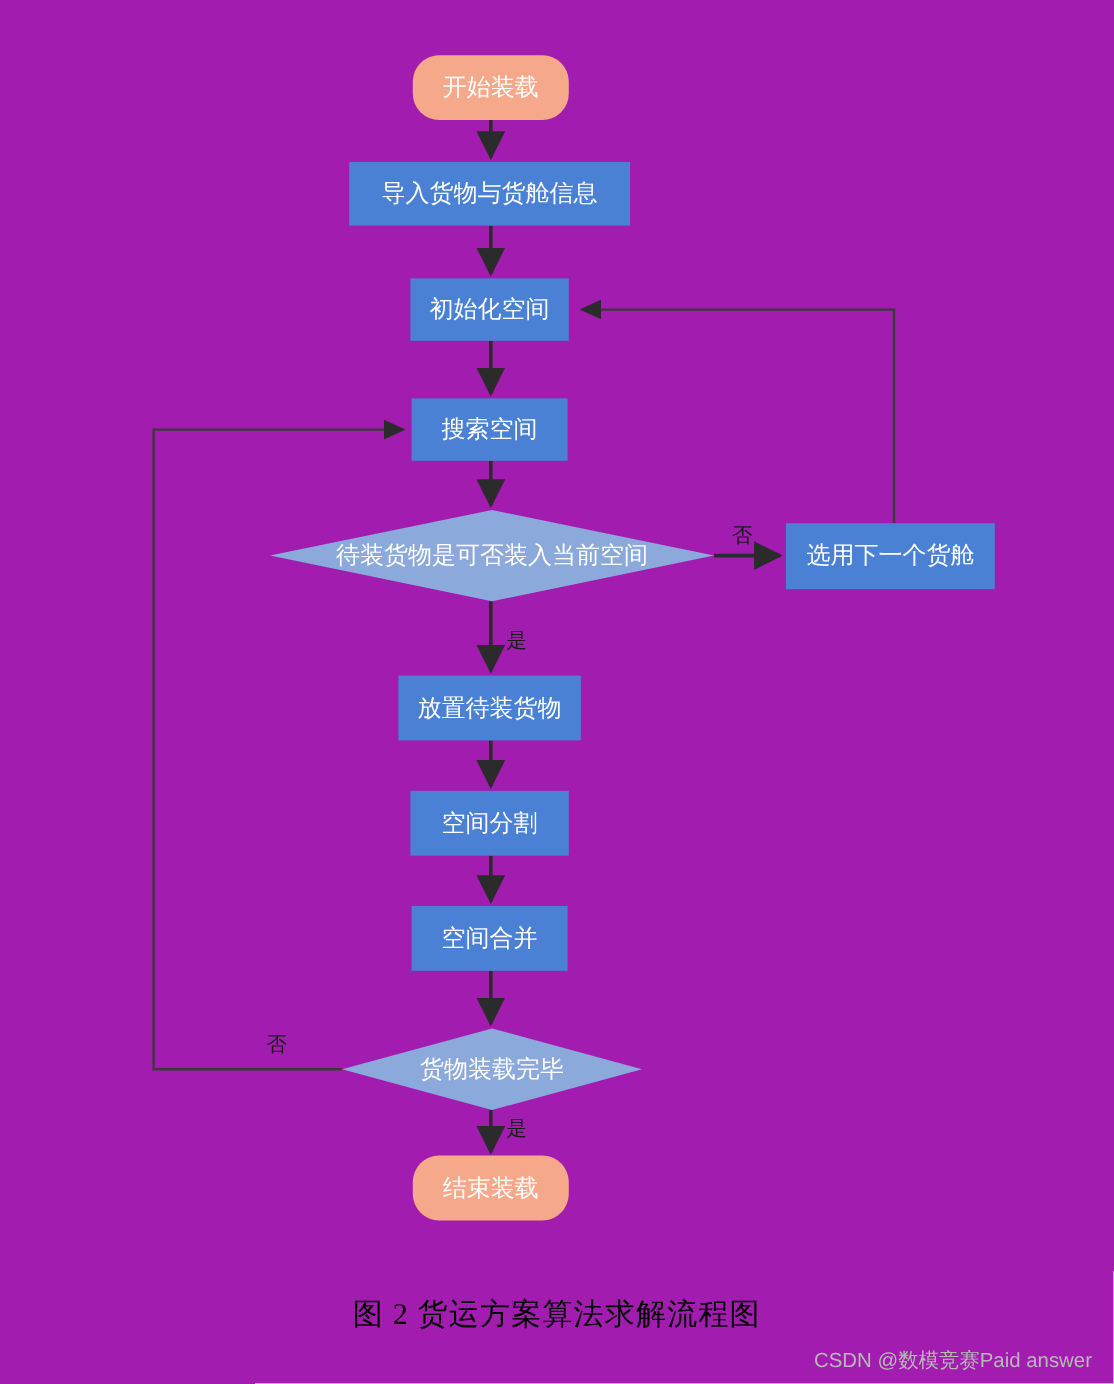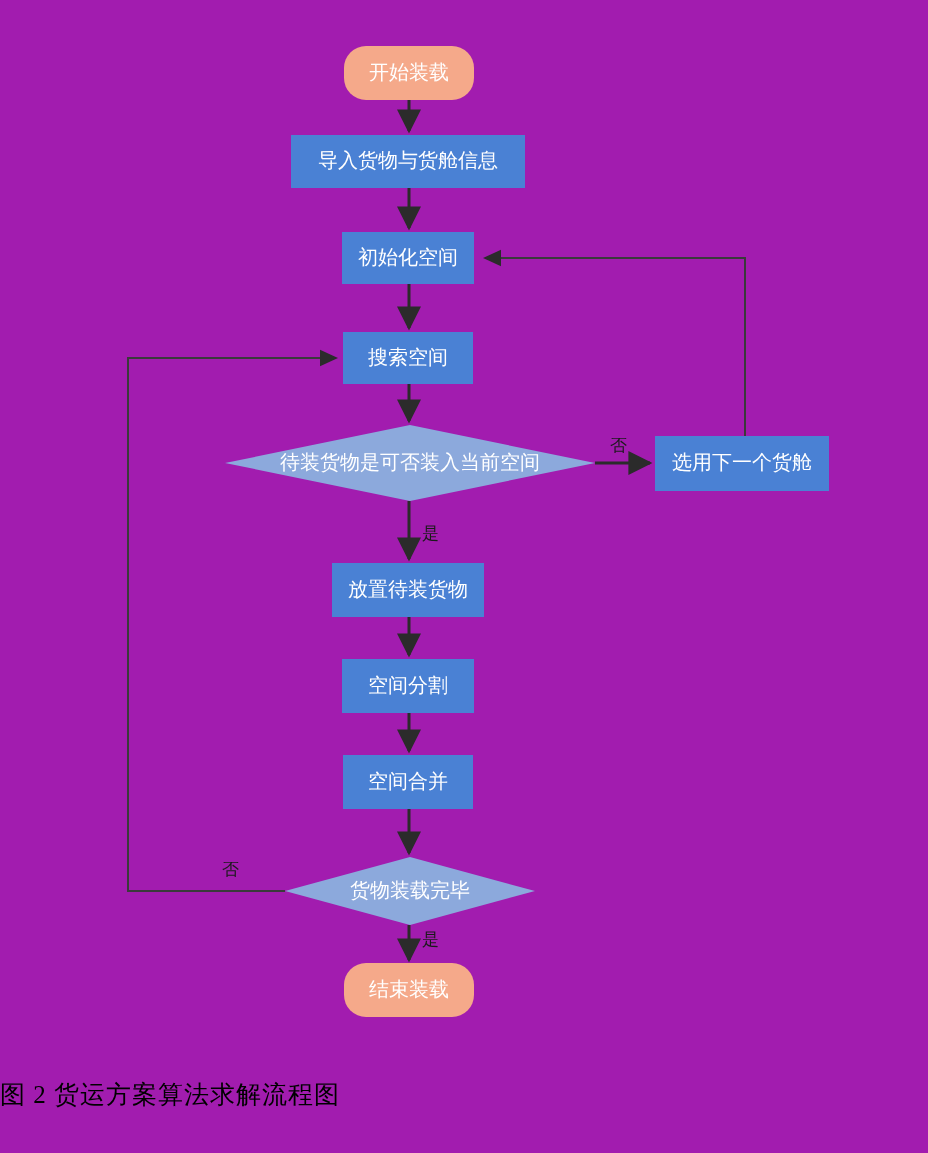--- a/index.html
+++ b/index.html
@@ -46,20 +46,21 @@
     fill: #1a1a1a;
     font-family: "Liberation Sans", "DejaVu Sans", sans-serif;
     font-size: 17px;
     dominant-baseline: middle;
   }
   .caption {
     position: absolute;
     left: 0;
     top: 1078px;
     width: 928px;
+    text-align: center;
     font-family: "Liberation Serif", "DejaVu Serif", serif;
     font-size: 25px;
     color: #000000;
     letter-spacing: 1px;
   }
   .watermark {
     position: absolute;
     right: 18px;
     top: 1122px;
     font-family: "Liberation Sans", "DejaVu Sans", sans-serif;
@@ -164,14 +165,15 @@
 
     <g>
       <text class="branch-label" x="610" y="447">否</text>
       <text class="branch-label" x="422" y="535">是</text>
       <text class="branch-label" x="222" y="871">否</text>
       <text class="branch-label" x="422" y="941">是</text>
     </g>
   </svg>
 
   <div class="caption">图 2  货运方案算法求解流程图</div>
+  <div class="watermark">CSDN @数模竞赛Paid answer</div>
 
 </div>
 
 </body></html>

